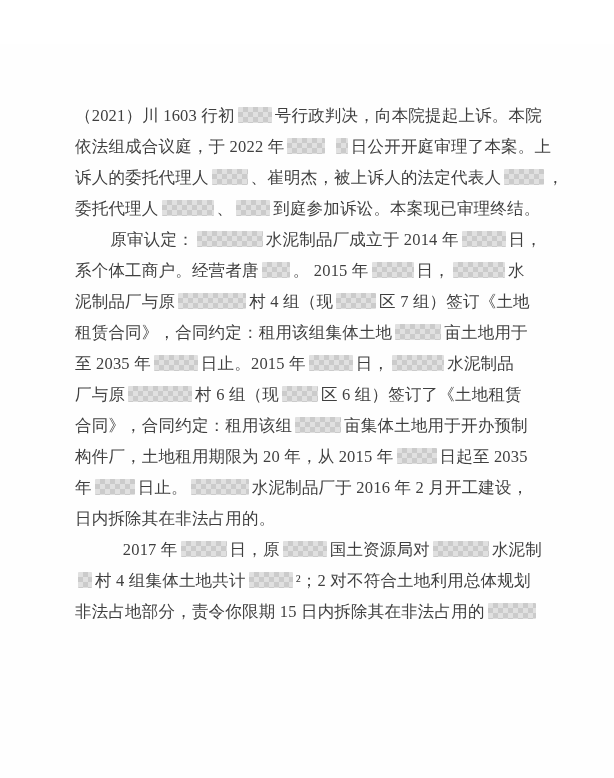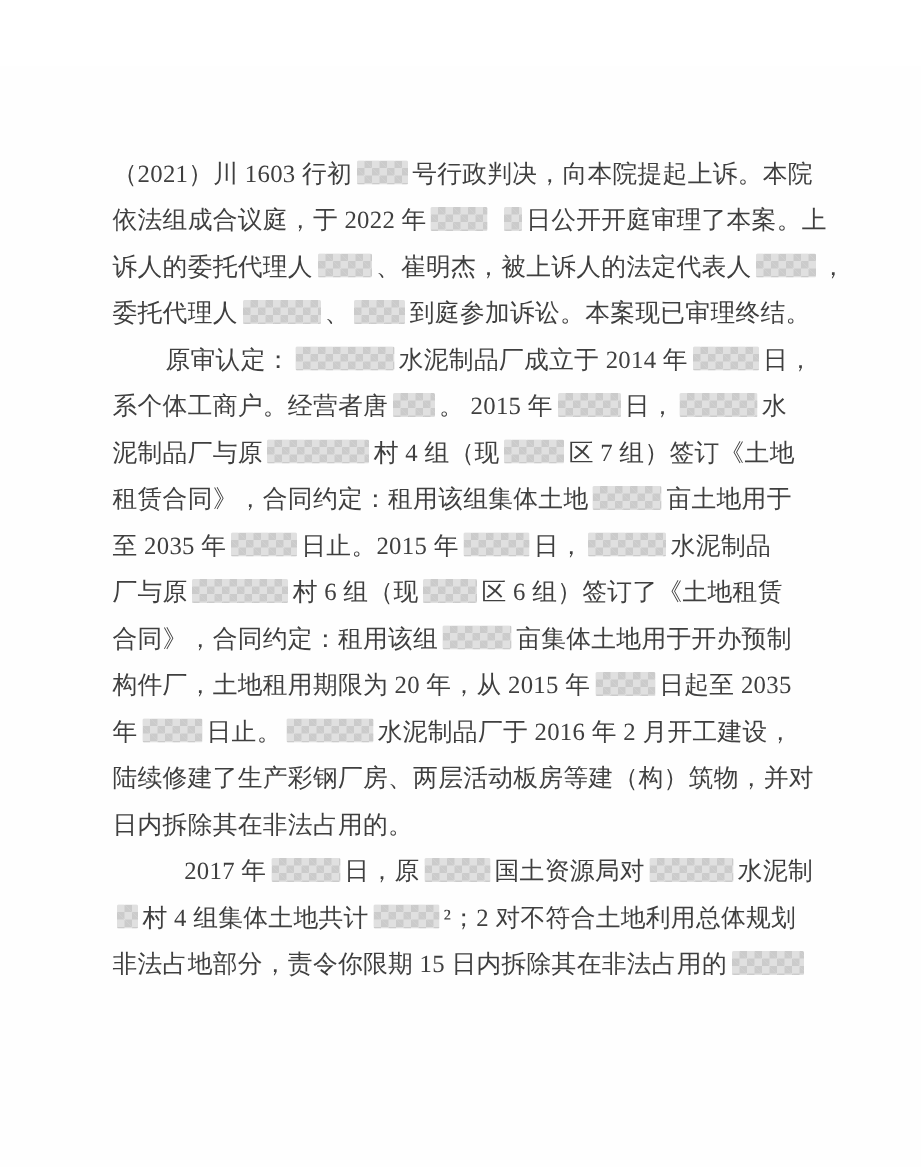--- a/index.html
+++ b/index.html
@@ -87,21 +87,20 @@
       <div class="line">委托代理人<span class="redact" style="width: 52px;"></span>、<span class="redact" style="width: 34px;"></span>到庭参加诉讼。本案现已审理终结。</div>
       <div class="line indent">原审认定：<span class="redact" style="width: 66px;"></span>水泥制品厂成立于 2014 年<span class="redact" style="width: 44px;"></span>日，</div>
       <div class="line">系个体工商户。经营者唐<span class="redact" style="width: 28px;"></span>。 2015 年<span class="redact" style="width: 42px;"></span>日，<span class="redact" style="width: 52px;"></span>水</div>
       <div class="line">泥制品厂与原<span class="redact" style="width: 68px;"></span>村 4 组（现<span class="redact" style="width: 40px;"></span>区 7 组）签订《土地</div>
       <div class="line">租赁合同》，合同约定：租用该组集体土地<span class="redact" style="width: 46px;"></span>亩土地用于</div>
       <div class="line">至 2035 年<span class="redact" style="width: 44px;"></span>日止。2015 年<span class="redact" style="width: 44px;"></span>日，<span class="redact" style="width: 52px;"></span>水泥制品</div>
       <div class="line">厂与原<span class="redact" style="width: 64px;"></span>村 6 组（现<span class="redact" style="width: 36px;"></span>区 6 组）签订了《土地租赁</div>
       <div class="line">合同》，合同约定：租用该组<span class="redact" style="width: 46px;"></span>亩集体土地用于开办预制</div>
       <div class="line">构件厂，土地租用期限为 20 年，从 2015 年<span class="redact" style="width: 40px;"></span>日起至 2035</div>
       <div class="line">年<span class="redact" style="width: 40px;"></span>日止。<span class="redact" style="width: 58px;"></span>水泥制品厂于 2016 年 2 月开工建设，</div>
-      <div class="line">陆续修建了生产彩钢厂房、两层活动板房等建（构）筑物，并对</div>
       <div class="line">日内拆除其在非法占用的。</div>
       <div class="line indent">2017 年<span class="redact" style="width: 46px;"></span>日，原<span class="redact" style="width: 44px;"></span>国土资源局对<span class="redact" style="width: 56px;"></span>水泥制</div>
       <div class="line"><span class="redact" style="width: 14px;"></span>村 4 组集体土地共计<span class="redact" style="width: 44px;"></span>²；2 对不符合土地利用总体规划</div>
       <div class="line">非法占地部分，责令你限期 15 日内拆除其在非法占用的<span class="redact" style="width: 48px;"></span></div>
     </div>
   <div class="page-number">2</div>
   <div class="watermark">搜狐号@日公开开庭审理了本案</div>
 </div>
 
 </body></html>

